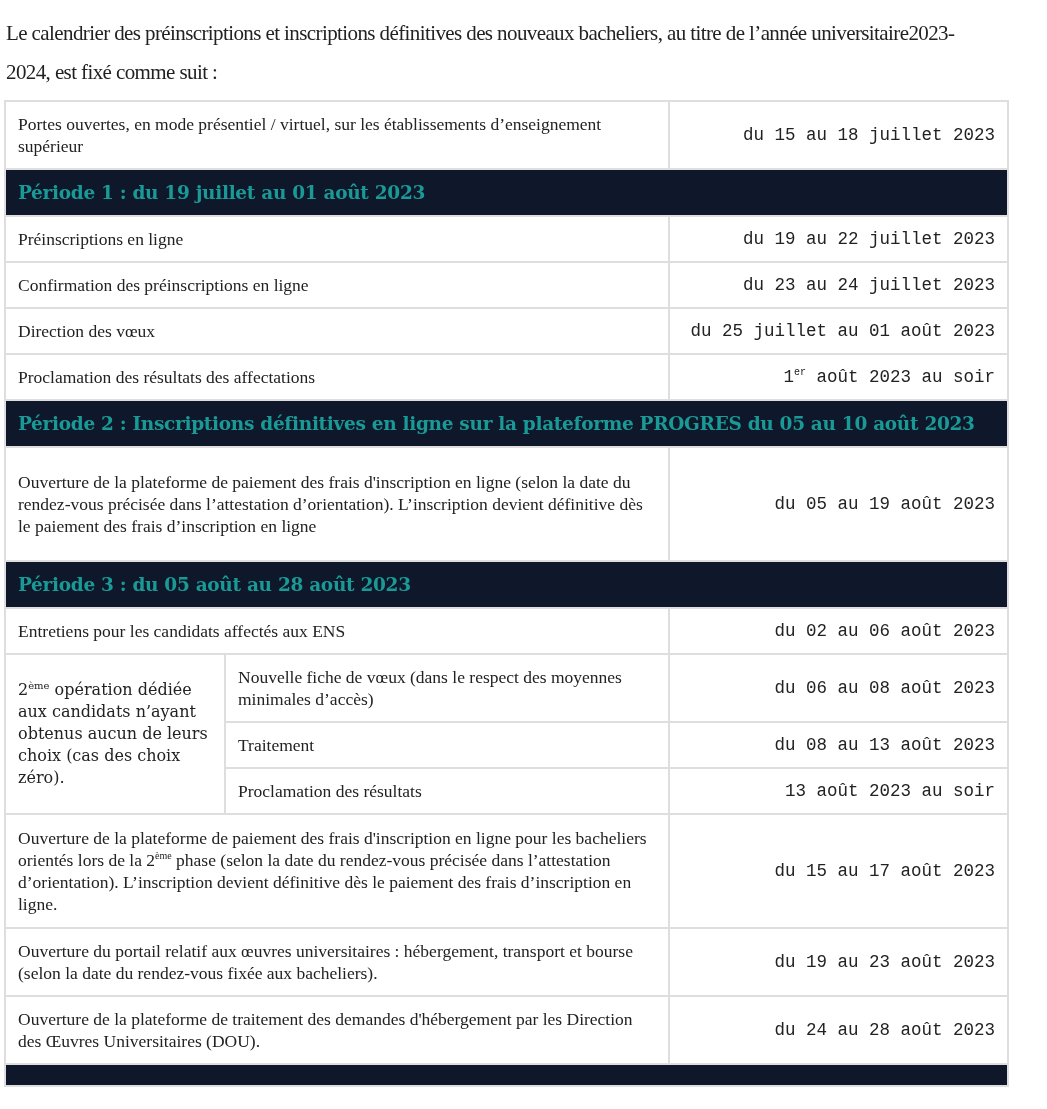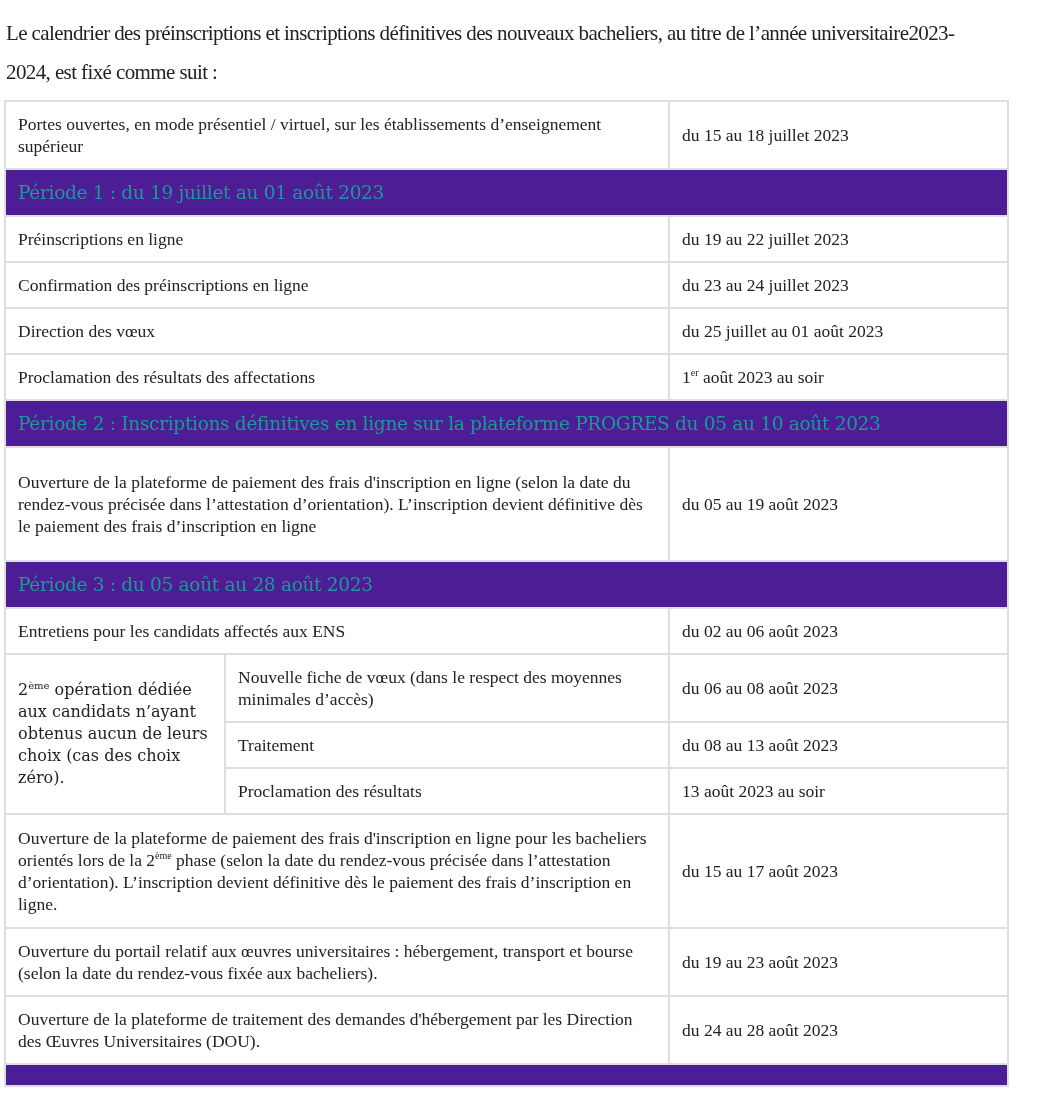--- a/index.html
+++ b/index.html
@@ -19,27 +19,27 @@
     width: 1003px; border-collapse: collapse; table-layout: fixed;
     font-family: "Liberation Serif", "DejaVu Serif", serif;
     font-size: 17.5px; color: #222;
   }
   table.cal td {
     border: 2px solid #dedede;
     padding: 0 12px;
     vertical-align: middle;
     line-height: 22px;
   }
-  td.date { text-align: left; }
+  td.date { text-align: right; font-family: Liberation Mono, monospace; }
   tr.r48 td { height: 44px; }
   tr.r70 td { height: 66px; }
   tr.period td {
-    background: #4c1d95;
+    background: #0f172a;
     color: #1a9a96;
-    font-weight: normal;
+    font-weight: bold;
     font-size: 18.5px;
     height: 45px;
     font-family: "DejaVu Serif", serif;
     letter-spacing: -0.3px;
     margin-left: 39px;
   }
   td.op {
     font-family: "DejaVu Serif", serif;
     font-size: 16px; line-height: 23px;
     vertical-align: middle;

